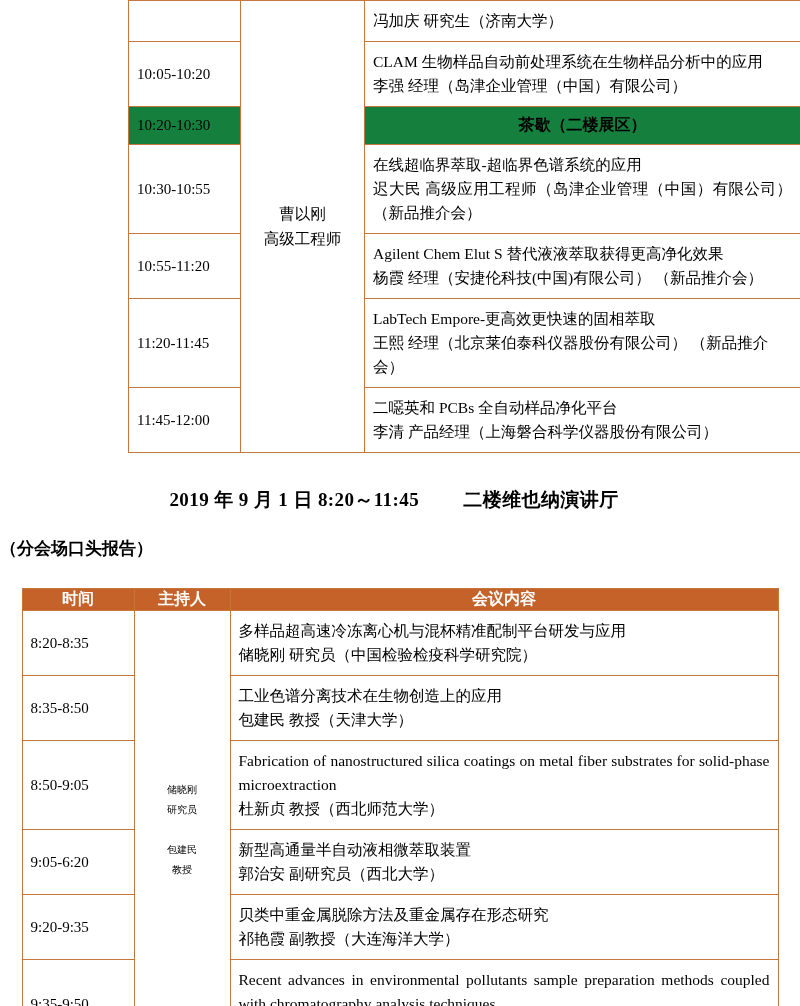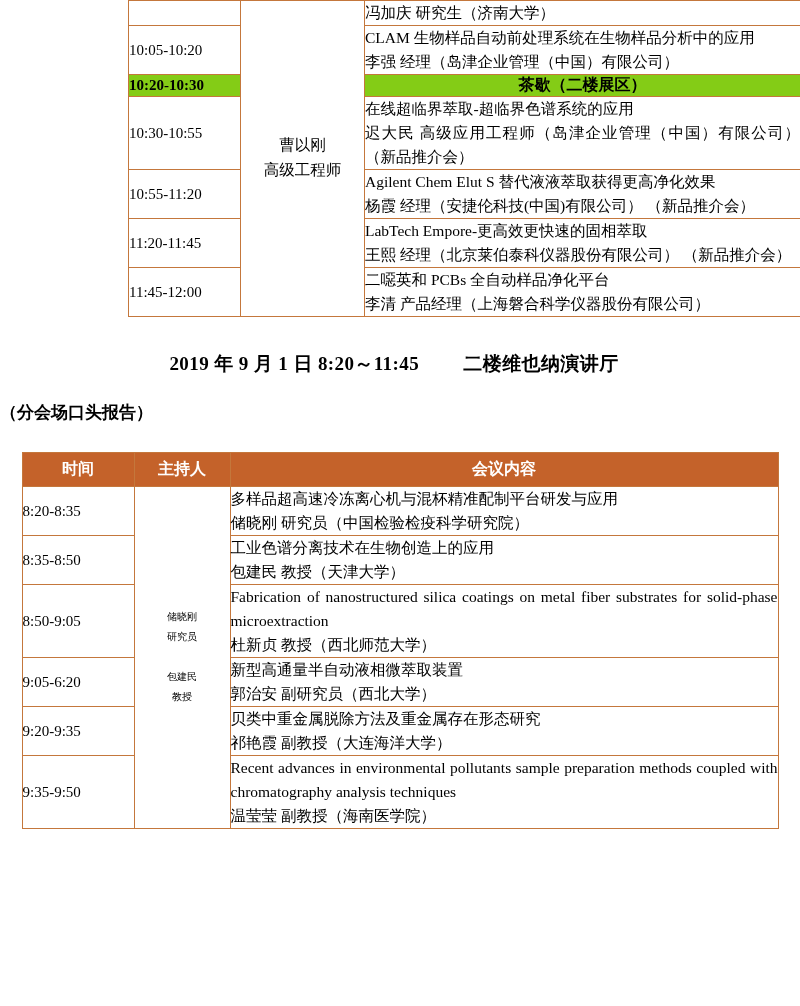--- a/index.html
+++ b/index.html
@@ -19,21 +19,21 @@
     box-sizing: border-box;
   }
 
   
   table.sched {
     border-collapse: collapse;
     table-layout: fixed;
   }
   table.sched td, table.sched th {
     border: 1px solid #c4773c;
-    padding: 0;
+    padding: 8px;
     vertical-align: middle;
   }
 
   
   .tbl1 {
     width: 672px;
     margin: 0 0 0 128px;
   }
   .tbl1 .c-time { width: 112px; }
   .tbl1 .c-host { width: 124px; }
@@ -44,36 +44,34 @@
     font-size: 15px;
     line-height: 1.35;
     padding: 6px 2px;
     font-family: "Liberation Serif", serif;
   }
   .cell-host {
     text-align: center;
     font-size: 15.5px;
     line-height: 1.6;
     padding: 6px 4px;
-    font-family: Liberation Mono, monospace;
   }
   .cell-body {
     text-align: left;
     font-size: 15.5px;
     line-height: 1.55;
     padding: 7px 9px 8px 9px;
   }
   .cell-body .ln { display: block; }
   .cell-body .ln.just {
     text-align: justify;
     text-align-last: left;
   }
   .tea-row td {
-    background: #84cc16;
-    font-weight: bold;
+    background: #15803d;
   }
   .tea-label {
     text-align: center;
     font-weight: bold;
     font-size: 16px;
     padding: 6px 0;
     margin-top: 28px;
   }
 
   
@@ -99,21 +97,21 @@
   }
   .tbl2 .c-time { width: 112px; }
   .tbl2 .c-host { width: 96px; }
   .tbl2 .c-body { width: 548px; }
   .tbl2 thead th {
     background: #c4622a;
     color: #ffffff;
     font-weight: bold;
     font-size: 16px;
     text-align: center;
-    padding: 6px 0;
+    padding: 0 0;
     border: 1px solid #c4773c;
   }
   .tbl2 .cell-host {
     font-size: 10px;
     line-height: 2.0;
   }
 </style>
 </head>
 <body>
 

